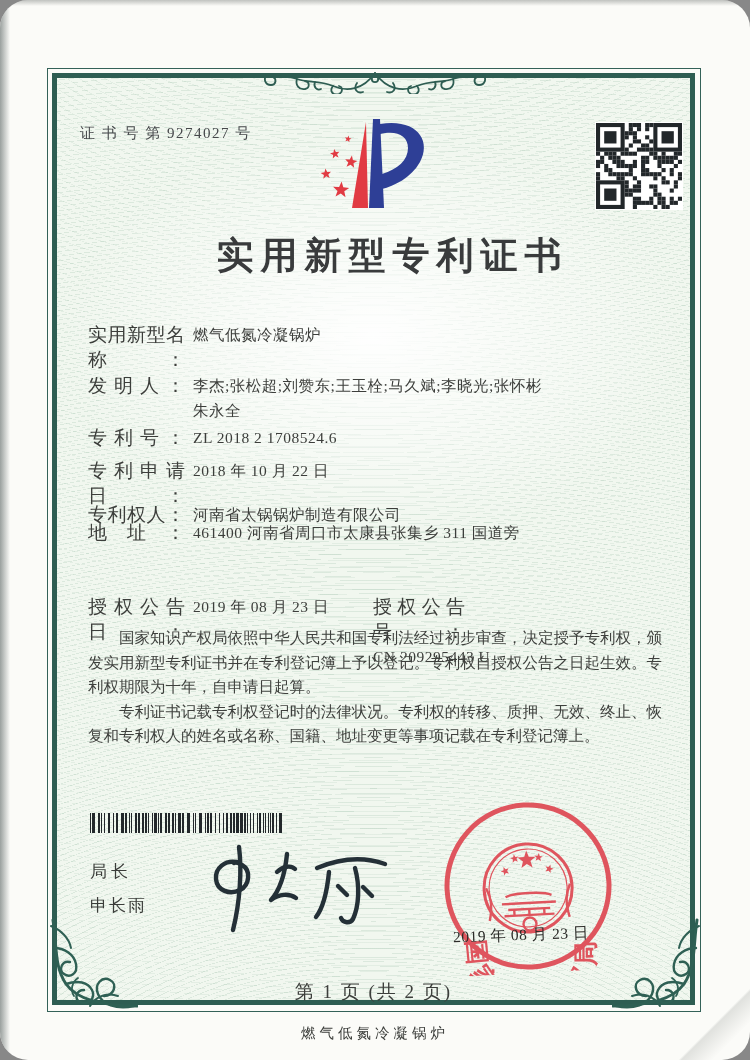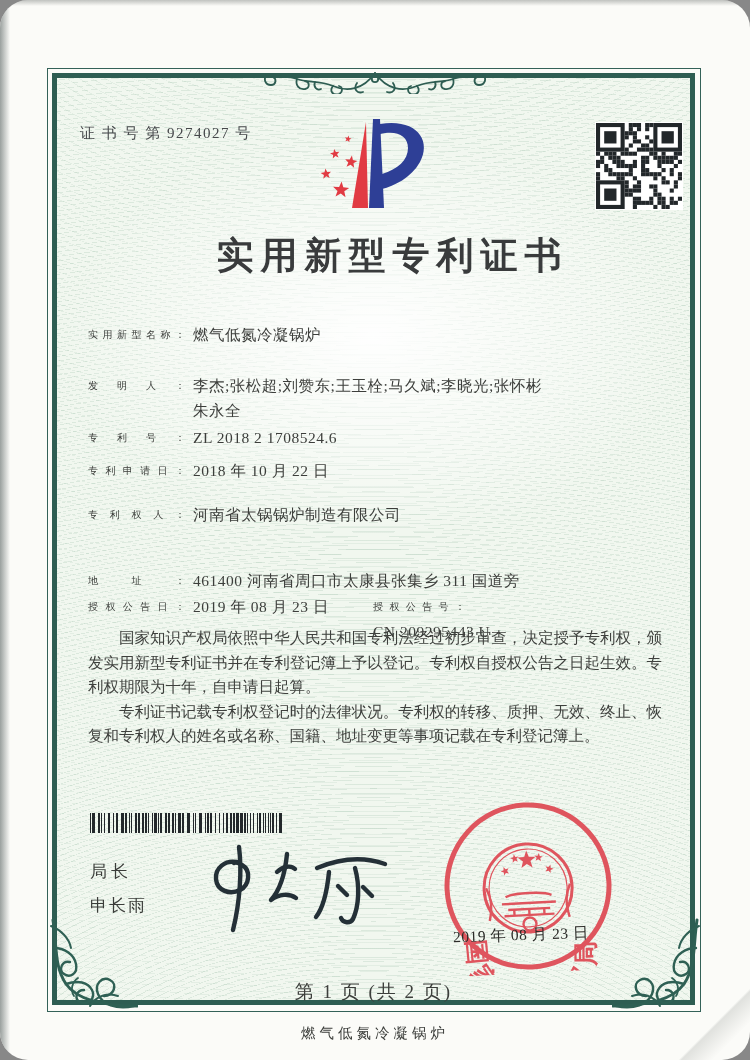--- a/index.html
+++ b/index.html
@@ -33,25 +33,25 @@
   .orn-br{left:612px;top:918px;width:94px;height:94px;transform:scaleX(-1);}
   
   .cert-number{position:absolute;left:80px;top:124px;font-size:15px;letter-spacing:1.5px;color:#45474a;}
   .logo{position:absolute;left:318px;top:112px;width:124px;height:104px;}
   .qr{position:absolute;left:595px;top:122px;width:86px;height:86px;background:#fff;padding:1px;}
   .title{position:absolute;left:57px;top:231px;width:633px;text-align:center;
     font-size:37px;font-weight:600;letter-spacing:7px;color:#393b3c;padding-left:19px;}
   
   .frow{position:absolute;left:88px;width:575px;display:flex;align-items:flex-start;
     font-size:15.5px;line-height:25px;}
-  .flabel{flex:none;width:97px;margin-right:8px;font-size:10px;
+  .flabel{flex:none;width:97px;margin-right:8px;font-size:19px;
     text-align:justify;text-align-last:justify;color:#3c3e3b;}
   .fvalue{color:#3c3e3b;letter-spacing:.5px;}
   .row-name{top:322px}.row-inventor{top:373px}.row-patentno{top:425px}
-  .row-filing{top:458px}.row-patentee{top:502px}.row-address{top:568px}.row-grant{top:594px}
+  .row-filing{top:458px}.row-patentee{top:502px}.row-address{top:520px}.row-grant{top:594px}
   .pair2{position:absolute;left:285px;top:0;display:flex;flex-direction:column;}
   .pair2 .flabel{width:92px;}
   
   .body-text{position:absolute;left:88px;top:626px;width:574px;
     font-size:15.5px;line-height:24.5px;text-align:justify;color:#3e403d;}
   .body-text p{margin:0;text-indent:2em;}
   
   .barcode{position:absolute;left:90px;top:813px;width:196px;height:20px;}
   .signer-title{position:absolute;left:90px;top:860px;font-size:17px;letter-spacing:4px;color:#3a3c39;}
   .signer-name{position:absolute;left:90px;top:894px;font-size:17px;letter-spacing:2px;color:#3a3c39;}

